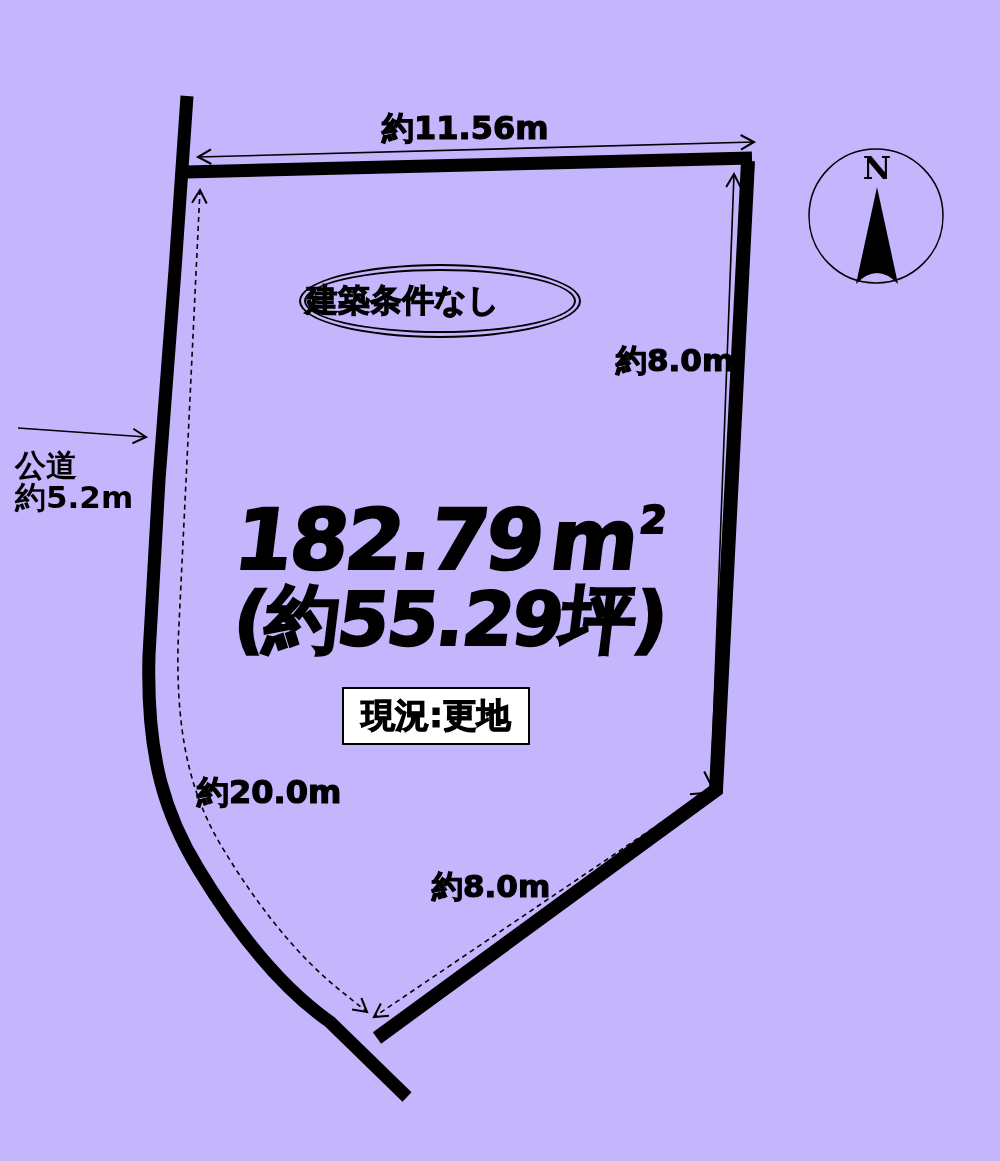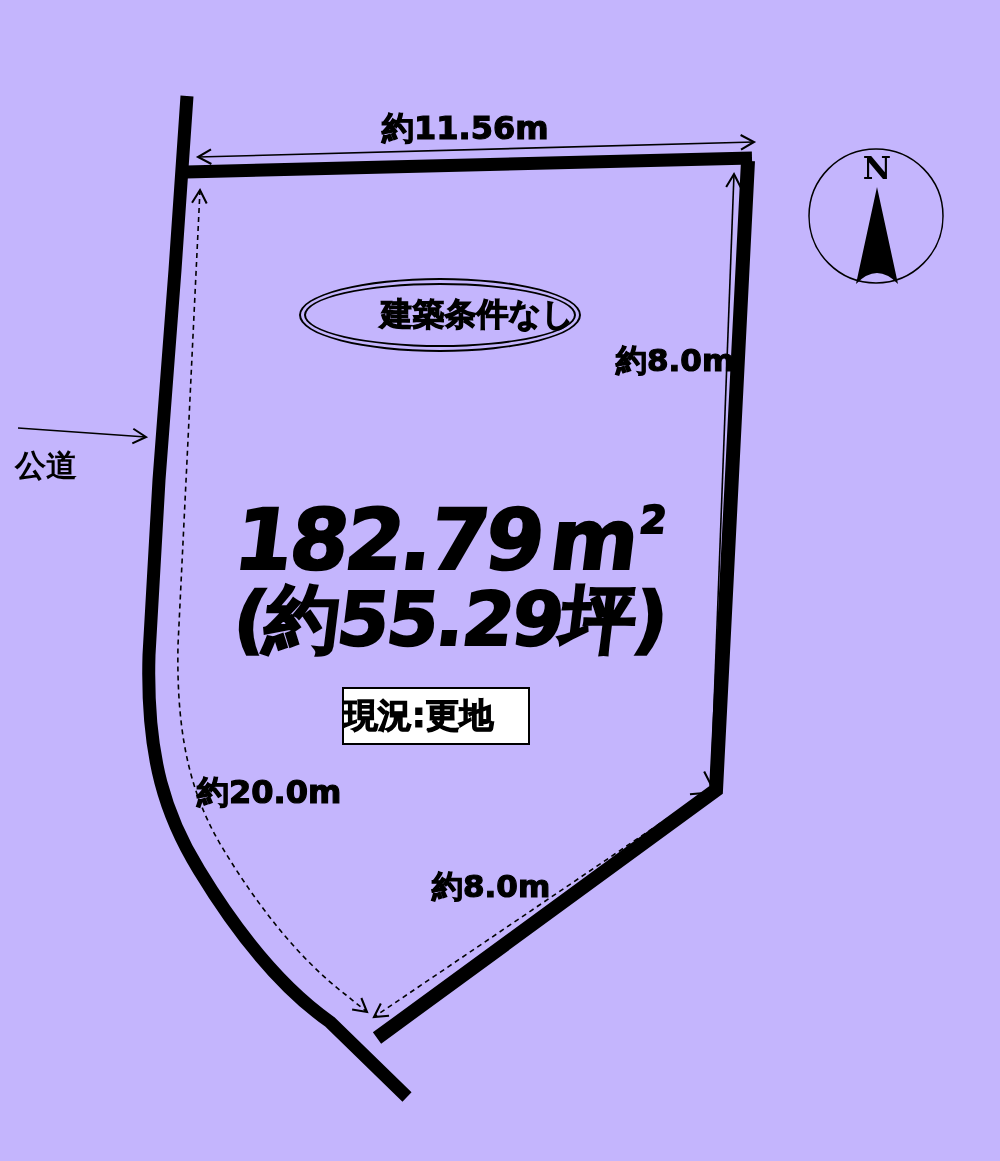--- a/index.html
+++ b/index.html
@@ -40,27 +40,27 @@
 
   .road-block {
     left: 15px; top: 449px;
     width: 144px;
     font-size: 31px;
     text-align: left;
   }
 
   .badge {
     position: absolute;
-    left: 299px; top: 278px;
+    left: 299px; top: 264px;
     width: 282px; height: 74px;
     border: 7px double #000;
     border-radius: 50%;
     display: flex;
     align-items: center;
-    justify-content: flex-end;
+    justify-content: flex-start;
     box-sizing: border-box;
   }
   .badge-text {
     font-size: 32px;
     font-weight: bold;
     white-space: nowrap;
   }
 
   .sale-title {
     left: 435px; top: 366px;
@@ -95,21 +95,21 @@
   }
 
   .status-box {
     position: absolute;
     left: 342px; top: 687px;
     width: 188px; height: 58px;
     border: 2px solid #000;
     box-sizing: border-box;
     display: flex;
     align-items: center;
-    justify-content: flex-start;
+    justify-content: center;
     background: #fff;
   }
   .status-text {
     font-size: 34px;
     font-weight: bold;
     white-space: nowrap;
   }
 
   .compass-n {
     left: 877px; top: 152px;
@@ -151,20 +151,21 @@
     <path d="M 877 187 L 856 284 Q 877 262 898 284 Z" fill="#000" stroke="none"></path>
   </svg>
 
   <div class="lbl dim-top stroke-thin">約11.56m</div>
   <div class="lbl dim-right stroke-thin">約8.0m</div>
   <div class="lbl dim-left stroke-thin">約20.0m</div>
   <div class="lbl dim-bottom stroke-thin">約8.0m</div>
 
   <div class="lbl road-block">
     <div>公道</div>
+    <div>約5.2m</div>
   </div>
 
   <div class="badge">
     <span class="badge-text stroke-thin">建築条件なし</span>
   </div>
 
 
   <div class="lbl area-sqm stroke-mid">
     <span>182.79</span><span class="unit">m</span><span class="expo">2</span>
   </div>

